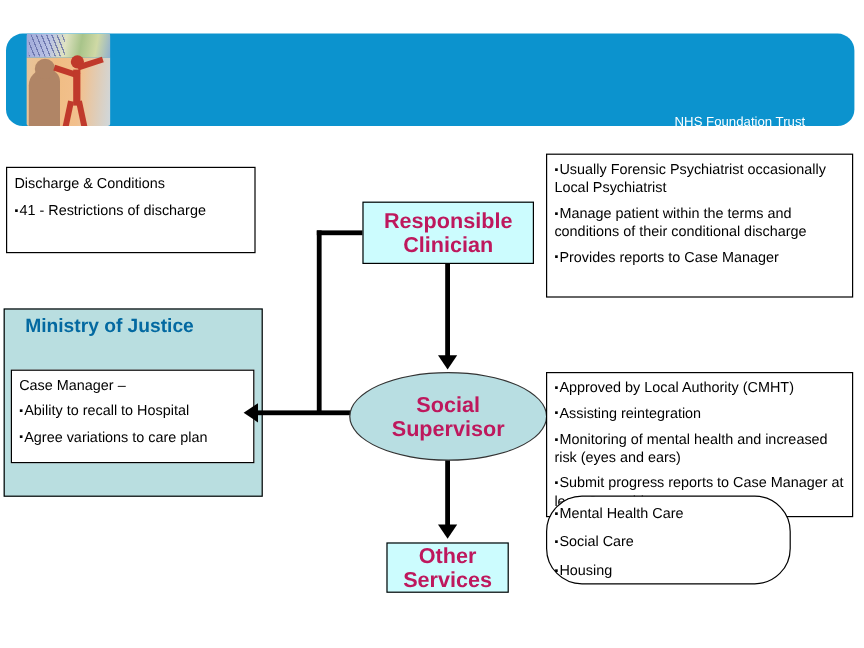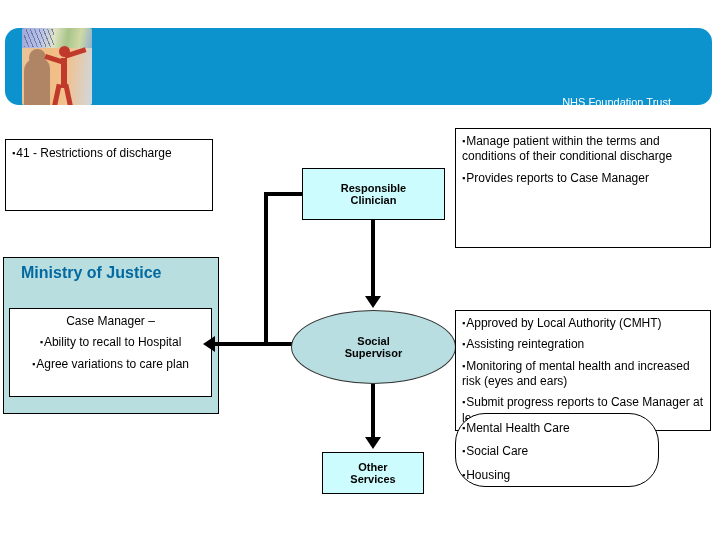--- a/index.html
+++ b/index.html
@@ -132,40 +132,39 @@
   }
   #moj-title {
     position: absolute;
     left: 17px; top: 6px;
     font-size: 16px;
     font-weight: bold;
     color: #0369a1;
     white-space: nowrap;
   }
   #box-case-manager {
-    left: 9px; top: 308px; width: 203px; height: 89px;
+    left: 9px; top: 308px; width: 203px; height: 78px;
     padding: 5px 6px 4px 6px;
-    text-align: center;
   }
   #box-case-manager p { margin-bottom: 6px; }
 
   
   .node {
     position: absolute;
     background: #ccfcfe;
     border: 1.5px solid #000000;
     box-sizing: border-box;
     display: flex;
     align-items: center;
     justify-content: center;
     text-align: center;
     font-weight: bold;
-    font-size: 11px;
+    font-size: 18px;
     line-height: 1.12;
-    color: #000000;
+    color: #be185d;
   }
   #node-responsible-clinician {
     left: 302px; top: 168px; width: 143px; height: 52px;
   }
   #node-social-supervisor {
     left: 291px; top: 310px; width: 165px; height: 74px;
     background: #b8dee2;
     border: 1.5px solid #333333;
     border-radius: 50%;
   }
@@ -245,20 +244,21 @@
         <i class="lv1"></i>
         <i class="lv4"></i>
         <i class="lv5"></i>
     </div>
   </div>
   <div id="brand-name">Berkshire Healthcare</div>
   <div id="brand-sub">NHS Foundation Trust</div>
 </div>
 
 <div class="textbox" id="box-discharge-conditions">
+  <p>Discharge &amp; Conditions</p>
   <p class="bullet">41 - Restrictions of discharge</p>
 </div>
 
 <div id="panel-ministry-of-justice">
   <div id="moj-title">Ministry of Justice</div>
 </div>
 
 <div class="textbox" id="box-case-manager">
   <p>Case Manager –</p>
   <p class="bullet">Ability to recall to Hospital</p>
@@ -292,20 +292,21 @@
 </div>
 
 <div class="node" id="node-other-services">
   <span>
     <span>Other</span><br>
     <span>Services</span>
   </span>
 </div>
 
 <div class="textbox" id="box-clinician-notes">
+  <p class="bullet">Usually  Forensic Psychiatrist occasionally Local Psychiatrist</p>
   <p class="bullet">Manage patient within the terms and conditions of their conditional discharge</p>
   <p class="bullet">Provides reports to Case Manager</p>
 </div>
 
 <div class="textbox" id="box-supervisor-notes">
   <p class="bullet">Approved by Local Authority (CMHT)</p>
   <p class="bullet">Assisting reintegration</p>
   <p class="bullet">Monitoring of mental health and increased risk (eyes and ears)</p>
   <p class="bullet">Submit progress reports to Case Manager at least 3 monthly</p>
 </div>

